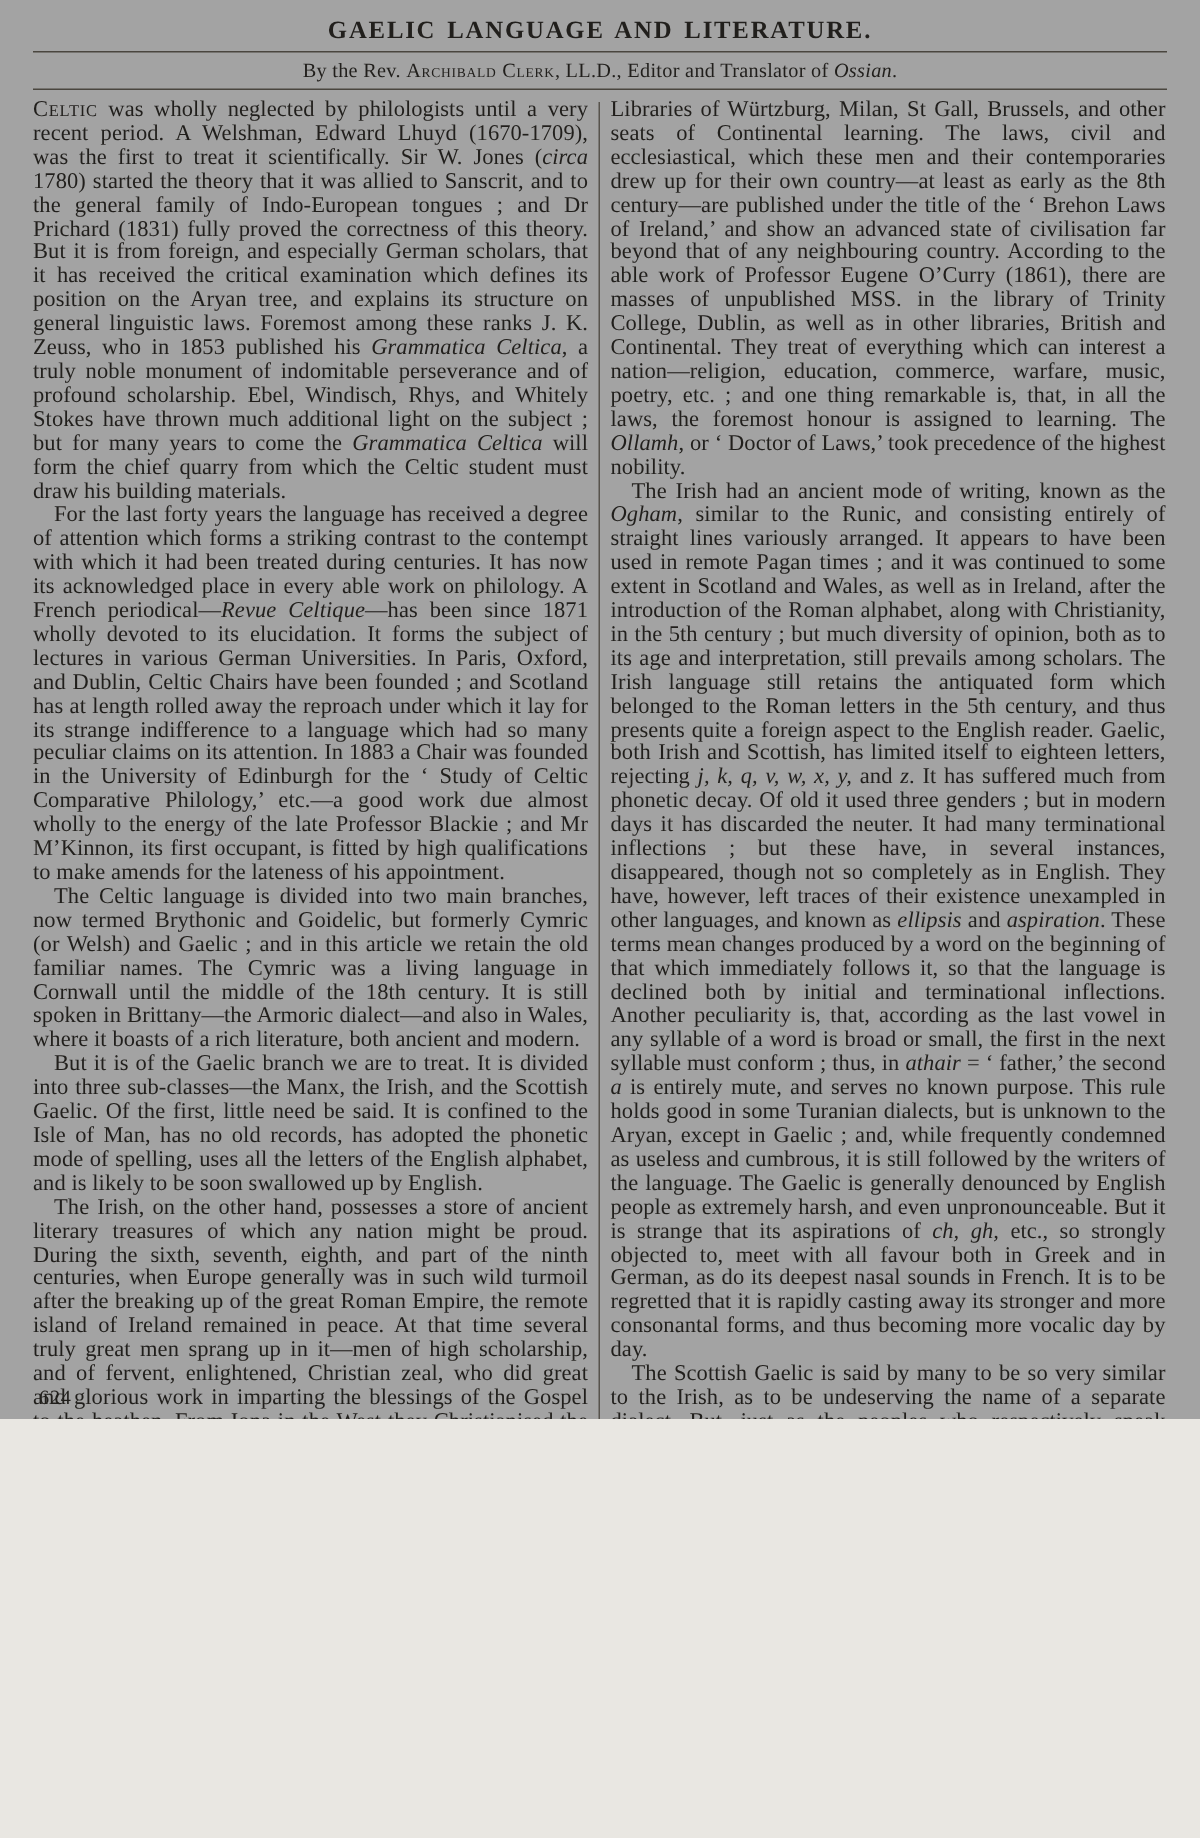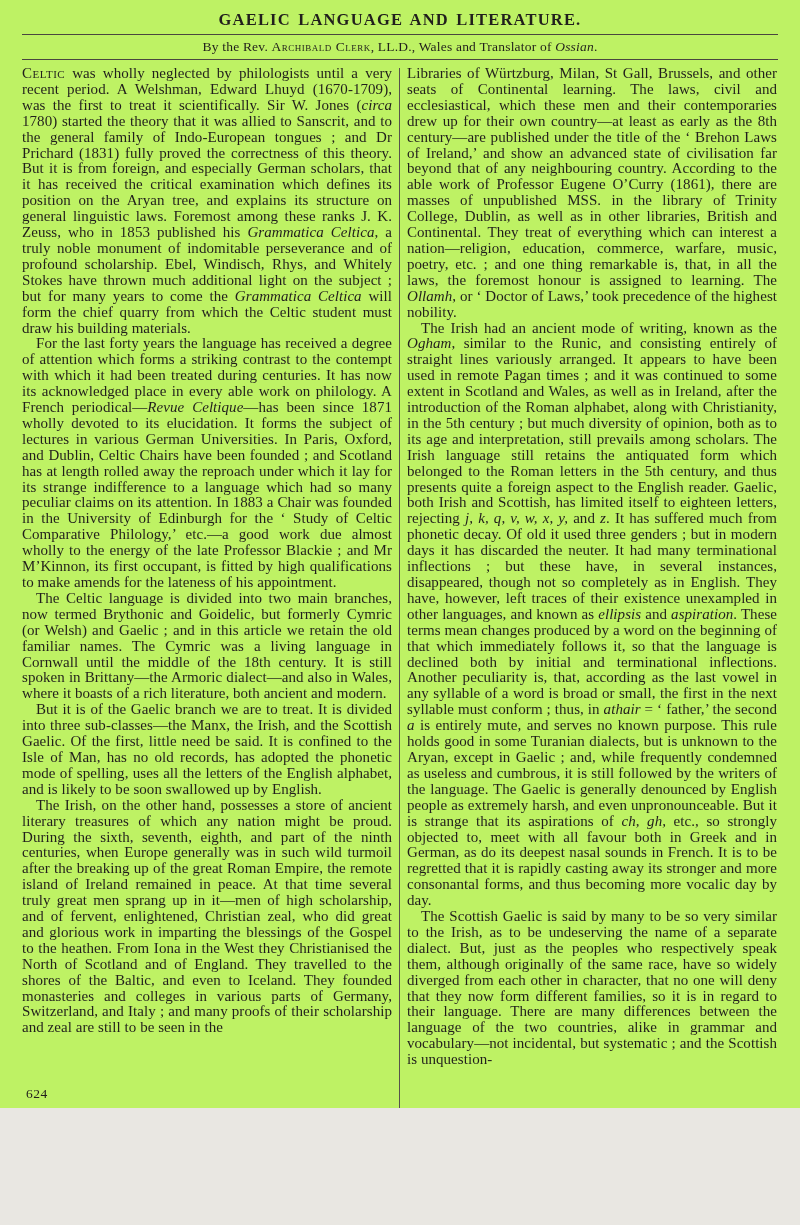--- a/index.html
+++ b/index.html
@@ -1,18 +1,18 @@
 <!DOCTYPE html>
 <html><head>
 <meta charset="utf-8">
 <style>
   html,body{margin:0;padding:0;background:#e9e7e2;}
   .page{
-    width:800px;height:1108px;margin:0 auto;box-sizing:border-box;
-    background:#bef264;color:#211f1c;
+    width:800px;height:946px;margin:0 auto;box-sizing:border-box;
+    background:#a3a3a3;color:#211f1c;
     font-family:"Liberation Serif","DejaVu Serif",serif;
     padding:8px 22px 0 22px;position:relative;overflow:hidden;
   }
   .title{
     text-align:center;font-weight:bold;font-size:16.5px;
     letter-spacing:1.2px;margin:2px 0 4px 0;word-spacing:2px;
   }
   .rule{border:none;border-top:1px solid #4a463f;margin:0 0 4px 0;height:0;}
   .rule2{border:none;border-top:1px solid #4a463f;margin:4px 0 6px 0;height:0;}
   .byline{
@@ -31,21 +31,21 @@
   .pageno{
     position:absolute;left:26px;bottom:6px;font-size:13.5px;letter-spacing:0.5px;
   }
 </style>
 </head>
 <body>
 
 <div class="page">
   <div class="title">GAELIC LANGUAGE AND LITERATURE.</div>
   <hr class="rule">
-  <div class="byline"><span>By the Rev. </span><span class="sc">Archibald Clerk</span><span>, LL.D., Wales and Translator of </span><span class="it">Ossian</span><span>.</span></div>
+  <div class="byline"><span>By the Rev. </span><span class="sc">Archibald Clerk</span><span>, LL.D., Editor and Translator of </span><span class="it">Ossian</span><span>.</span></div>
   <hr class="rule2">
 
   <div class="cols">
     <div class="col">
         <p class="noindent"><span class="sc">Celtic</span><span> was wholly neglected by philologists until a very recent period.  A Welshman, Edward Lhuyd (1670-1709), was the first to treat it scientifically. Sir W. Jones (</span><span class="it">circa</span><span> 1780) started the theory that it was allied to Sanscrit, and to the general family of Indo-European tongues ; and Dr Prichard (1831) fully proved the correctness of this theory.  But it is from foreign, and especially German scholars, that it has received the critical examination which defines its position on the Aryan tree, and explains its structure on general linguistic laws.  Foremost among these ranks J. K. Zeuss, who in 1853 published his </span><span class="it">Grammatica Celtica</span><span>, a truly noble monument of indomitable perseverance and of profound scholarship.  Ebel, Windisch, Rhys, and Whitely Stokes have thrown much additional light on the subject ; but for many years to come the </span><span class="it">Grammatica Celtica</span><span> will form the chief quarry from which the Celtic student must draw his building materials.</span></p>
         <p><span>For the last forty years the language has received a degree of attention which forms a striking contrast to the contempt with which it had been treated during centuries.  It has now its acknowledged place in every able work on philology.  A French periodical—</span><span class="it">Revue Celtique</span><span>—has been since 1871 wholly devoted to its elucidation.  It forms the subject of lectures in various German Universities.  In Paris, Oxford, and Dublin, Celtic Chairs have been founded ; and Scotland has at length rolled away the reproach under which it lay for its strange indifference to a language which had so many peculiar claims on its attention.  In 1883 a Chair was founded in the University of Edinburgh for the ‘ Study of Celtic Comparative Philology,’ etc.—a good work due almost wholly to the energy of the late Professor Blackie ; and Mr M’Kinnon, its first occupant, is fitted by high qualifications to make amends for the lateness of his appointment.</span></p>
         <p><span>The Celtic language is divided into two main branches, now termed Brythonic and Goidelic, but formerly Cymric (or Welsh) and Gaelic ; and in this article we retain the old familiar names.  The Cymric was a living language in Cornwall until the middle of the 18th century.  It is still spoken in Brittany—the Armoric dialect—and also in Wales, where it boasts of a rich literature, both ancient and modern.</span></p>
         <p><span>But it is of the Gaelic branch we are to treat.  It is divided into three sub-classes—the Manx, the Irish, and the Scottish Gaelic.  Of the first, little need be said.  It is confined to the Isle of Man, has no old records, has adopted the phonetic mode of spelling, uses all the letters of the English alphabet, and is likely to be soon swallowed up by English.</span></p>
         <p><span>The Irish, on the other hand, possesses a store of ancient literary treasures of which any nation might be proud.  During the sixth, seventh, eighth, and part of the ninth centuries, when Europe generally was in such wild turmoil after the breaking up of the great Roman Empire, the remote island of Ireland remained in peace.  At that time several truly great men sprang up in it—men of high scholarship, and of fervent, enlightened, Christian zeal, who did great and glorious work in imparting the blessings of the Gospel to the heathen.  From Iona in the West they Christianised the North of Scotland and of England.  They travelled to the shores of the Baltic, and even to Iceland.  They founded monasteries and colleges in various parts of Germany, Switzerland, and Italy ; and many proofs of their scholarship and zeal are still to be seen in the</span></p>
       </div>

